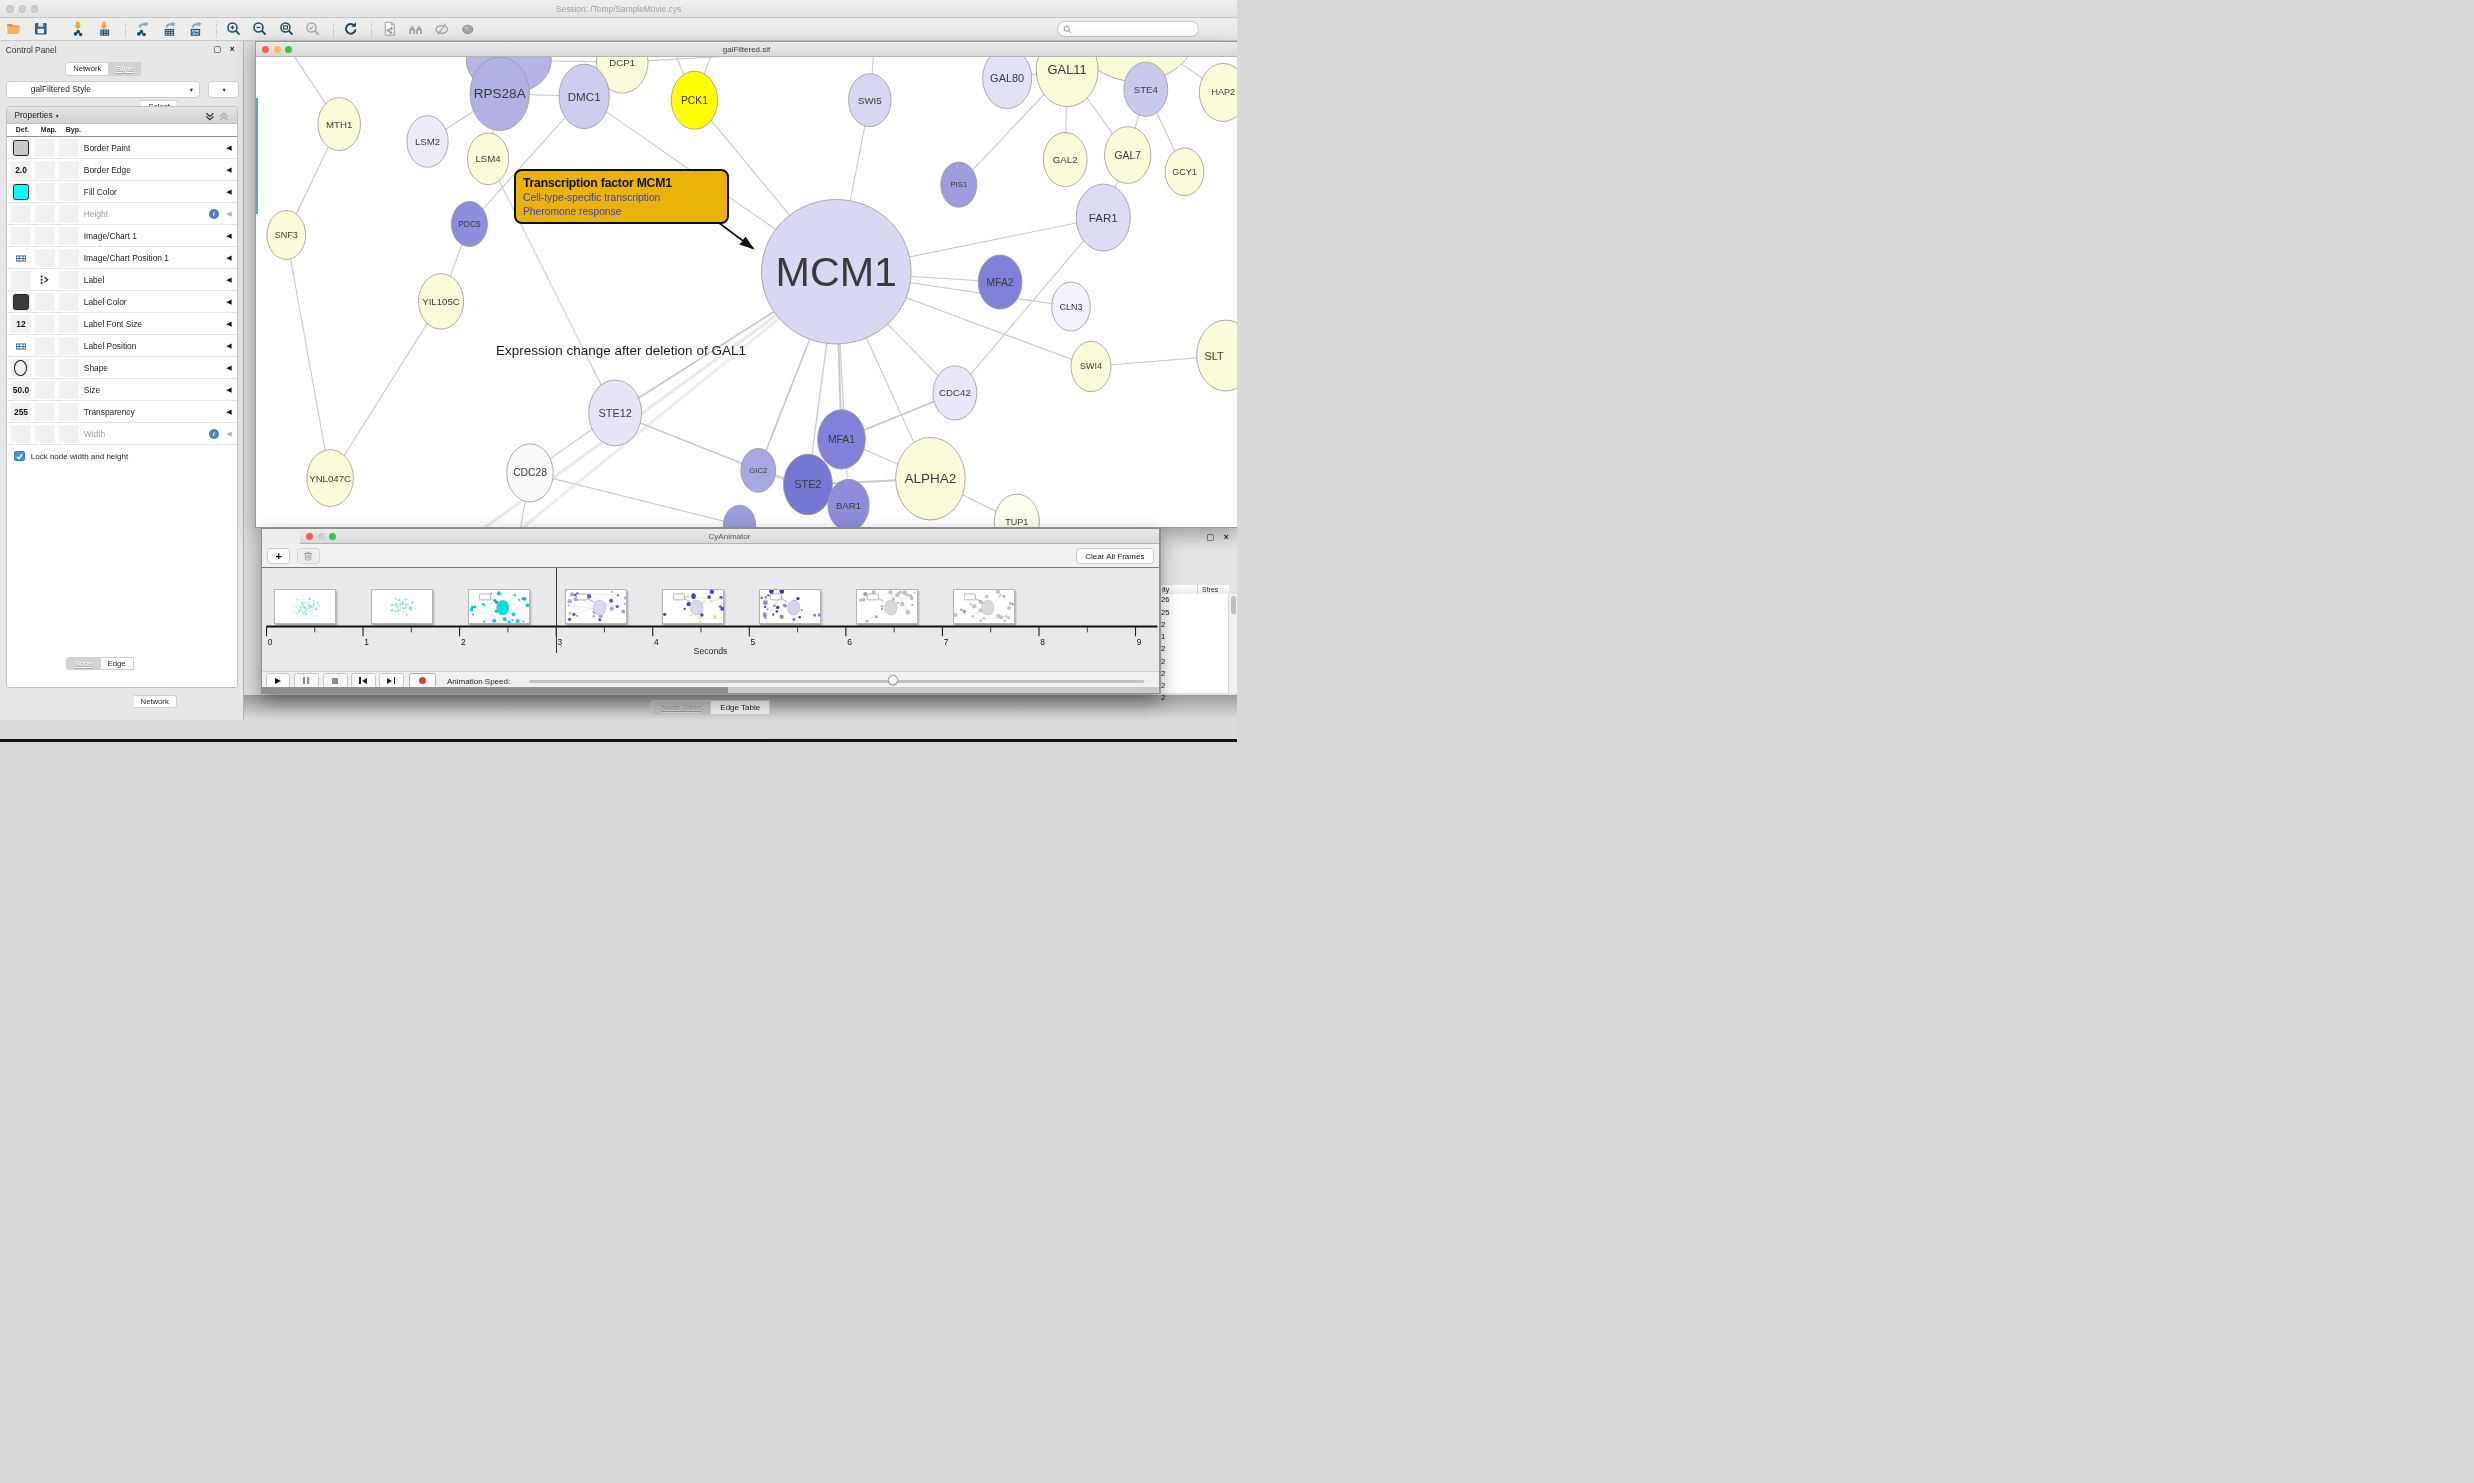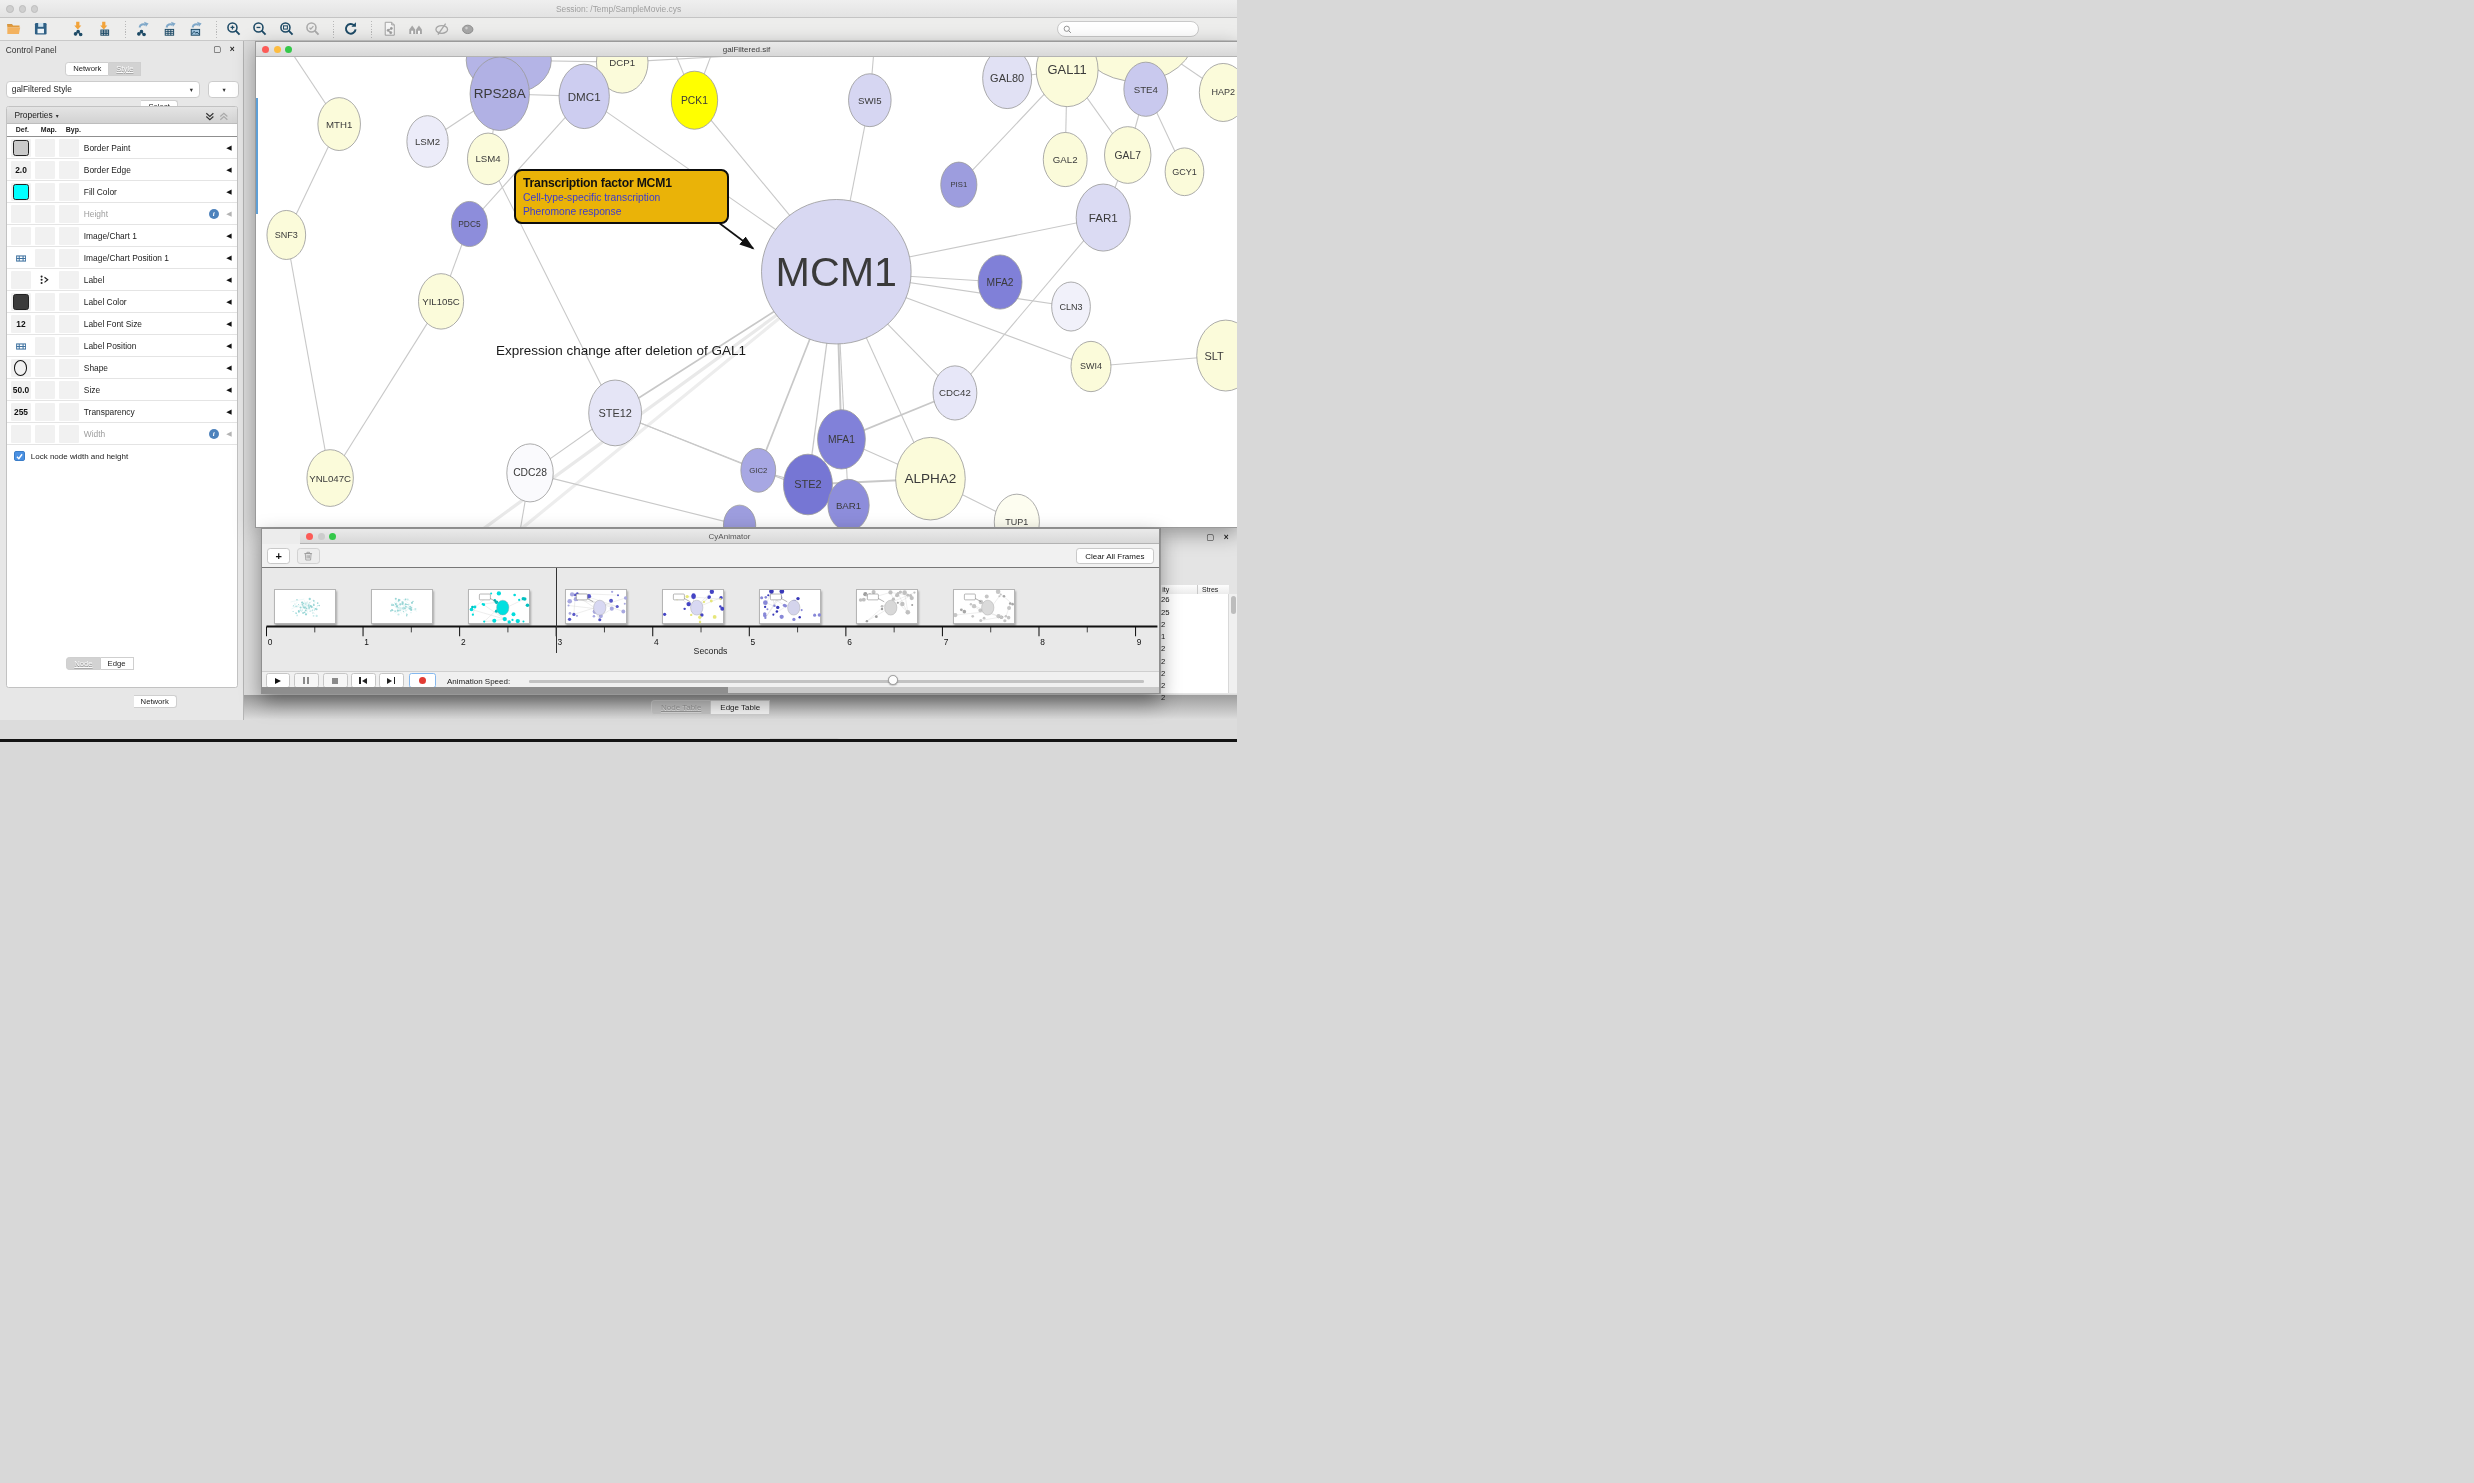--- a/index.html
+++ b/index.html
@@ -38,21 +38,21 @@
   .cp-float{ right:22px; font-weight:normal; }
   .cp-close{ right:8.4px; }
   .tabbar{ display:flex; justify-content:center; }
   .cp-tabs{ position:absolute; left:0; right:0; top:21px; }
   .tab{ height:13.5px; line-height:12.2px; padding:0 7px; background:#fff; border:0.6px solid #cfcfcf;
         border-left-width:0; font-size:7.7px; color:#222; }
   .tab:first-child{ border-left-width:0.6px; border-radius:3.2px 0 0 3.2px; }
   .tab:last-child{ border-radius:0 3.2px 3.2px 0;margin-top:38px; }
   .tab.active{ background:#d2d2d2; color:#fafafa; text-shadow:0 0.6px 0.6px #8f8f8f;text-decoration:underline; }
   .style-select{ position:absolute; left:5.8px; top:40px; width:194px; height:17px; background:#fff;
-    border:0.6px solid #ccc; border-radius:3.9px; font-size:8.4px; line-height:15.5px; padding-left:5px; color:#222; }
+    border:0.6px solid #ccc; border-radius:3.9px; font-size:8.4px; line-height:15.5px; padding-left:24px; color:#222; }
   .style-select .caret, .style-extra .caret{ position:absolute; right:5.8px; top:0; font-size:6.4px; color:#333; line-height:15.5px;}
   .style-extra{ position:absolute; left:208px; top:40px; width:31px; height:17px; background:#fff;
     border:0.6px solid #ccc; border-radius:3.9px; }
   .style-extra .caret{ right:12.2px; }
 
   .props{ position:absolute; left:5.8px; top:65px; width:232px; height:582px; background:#fff;
     border:0.6px solid #c2c2c2; border-radius:2.6px; overflow:hidden; }
   .props-header{ height:17.4px; background:linear-gradient(#e4e4e4,#d2d2d2); border-bottom:0.6px solid #bdbdbd;
     font-size:8.4px; color:#222; line-height:17.4px; padding-left:7.7px; position:relative; }
   .props-header .hdr-caret{ font-size:5.8px; margin-left:3.2px; color:#333; }

